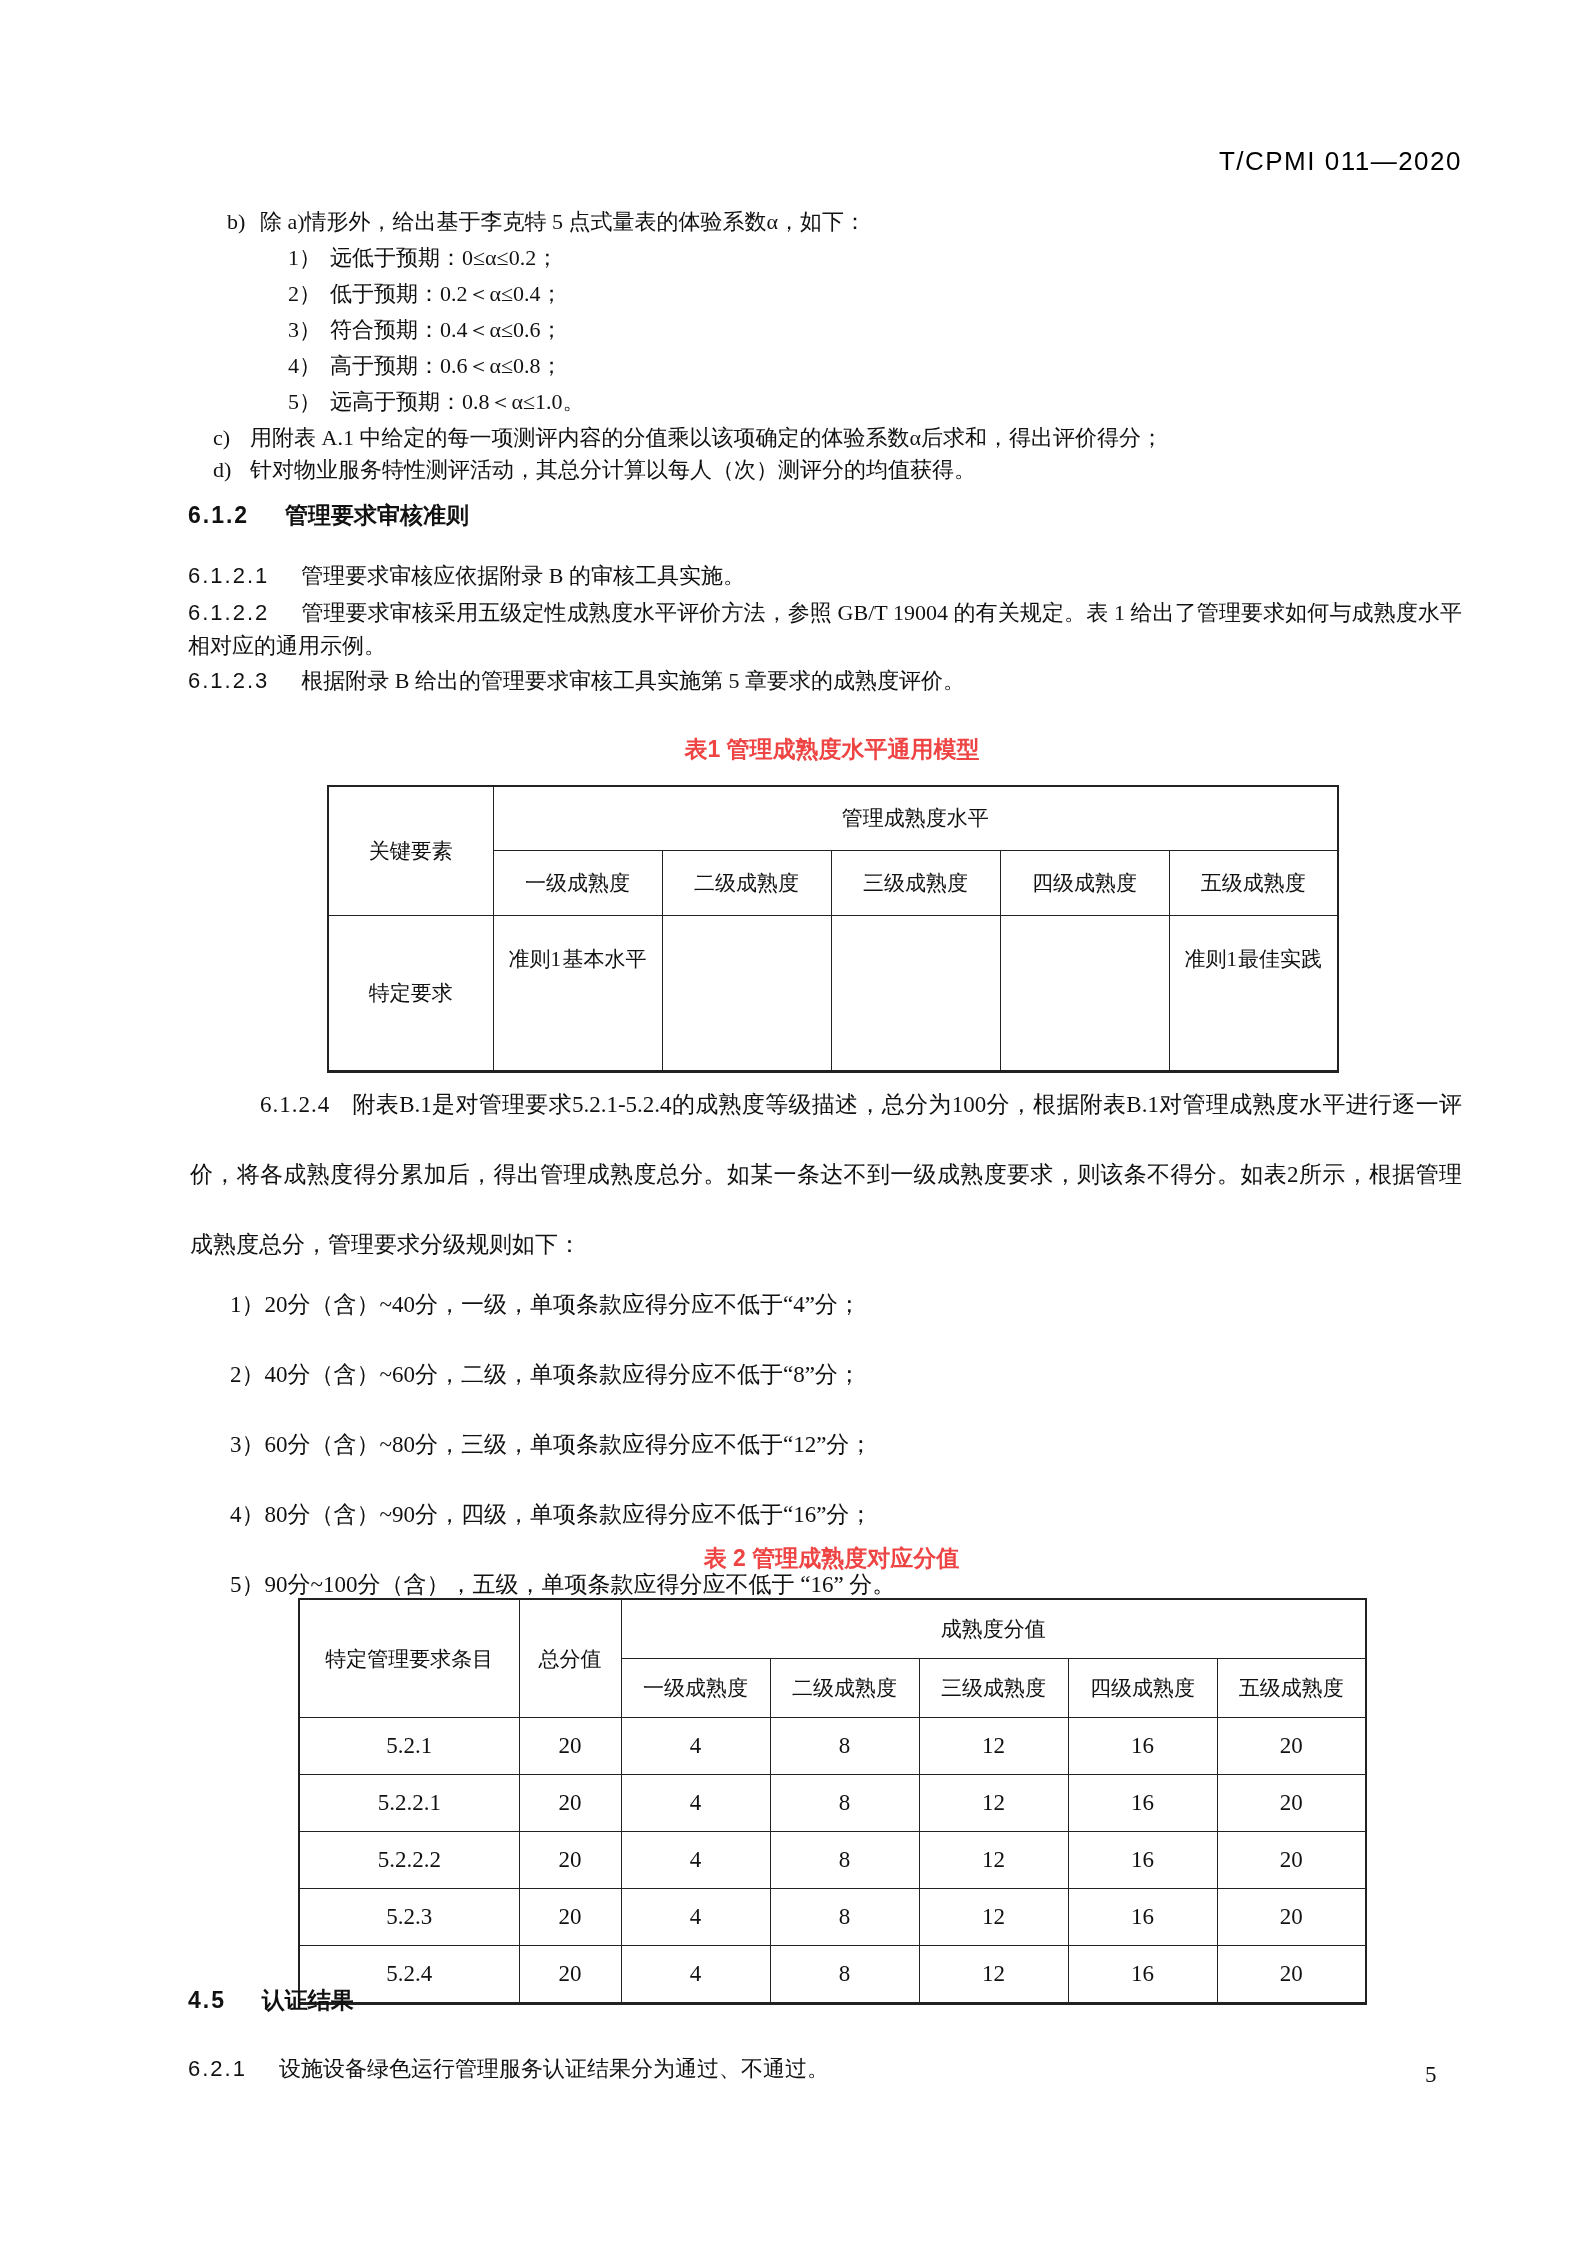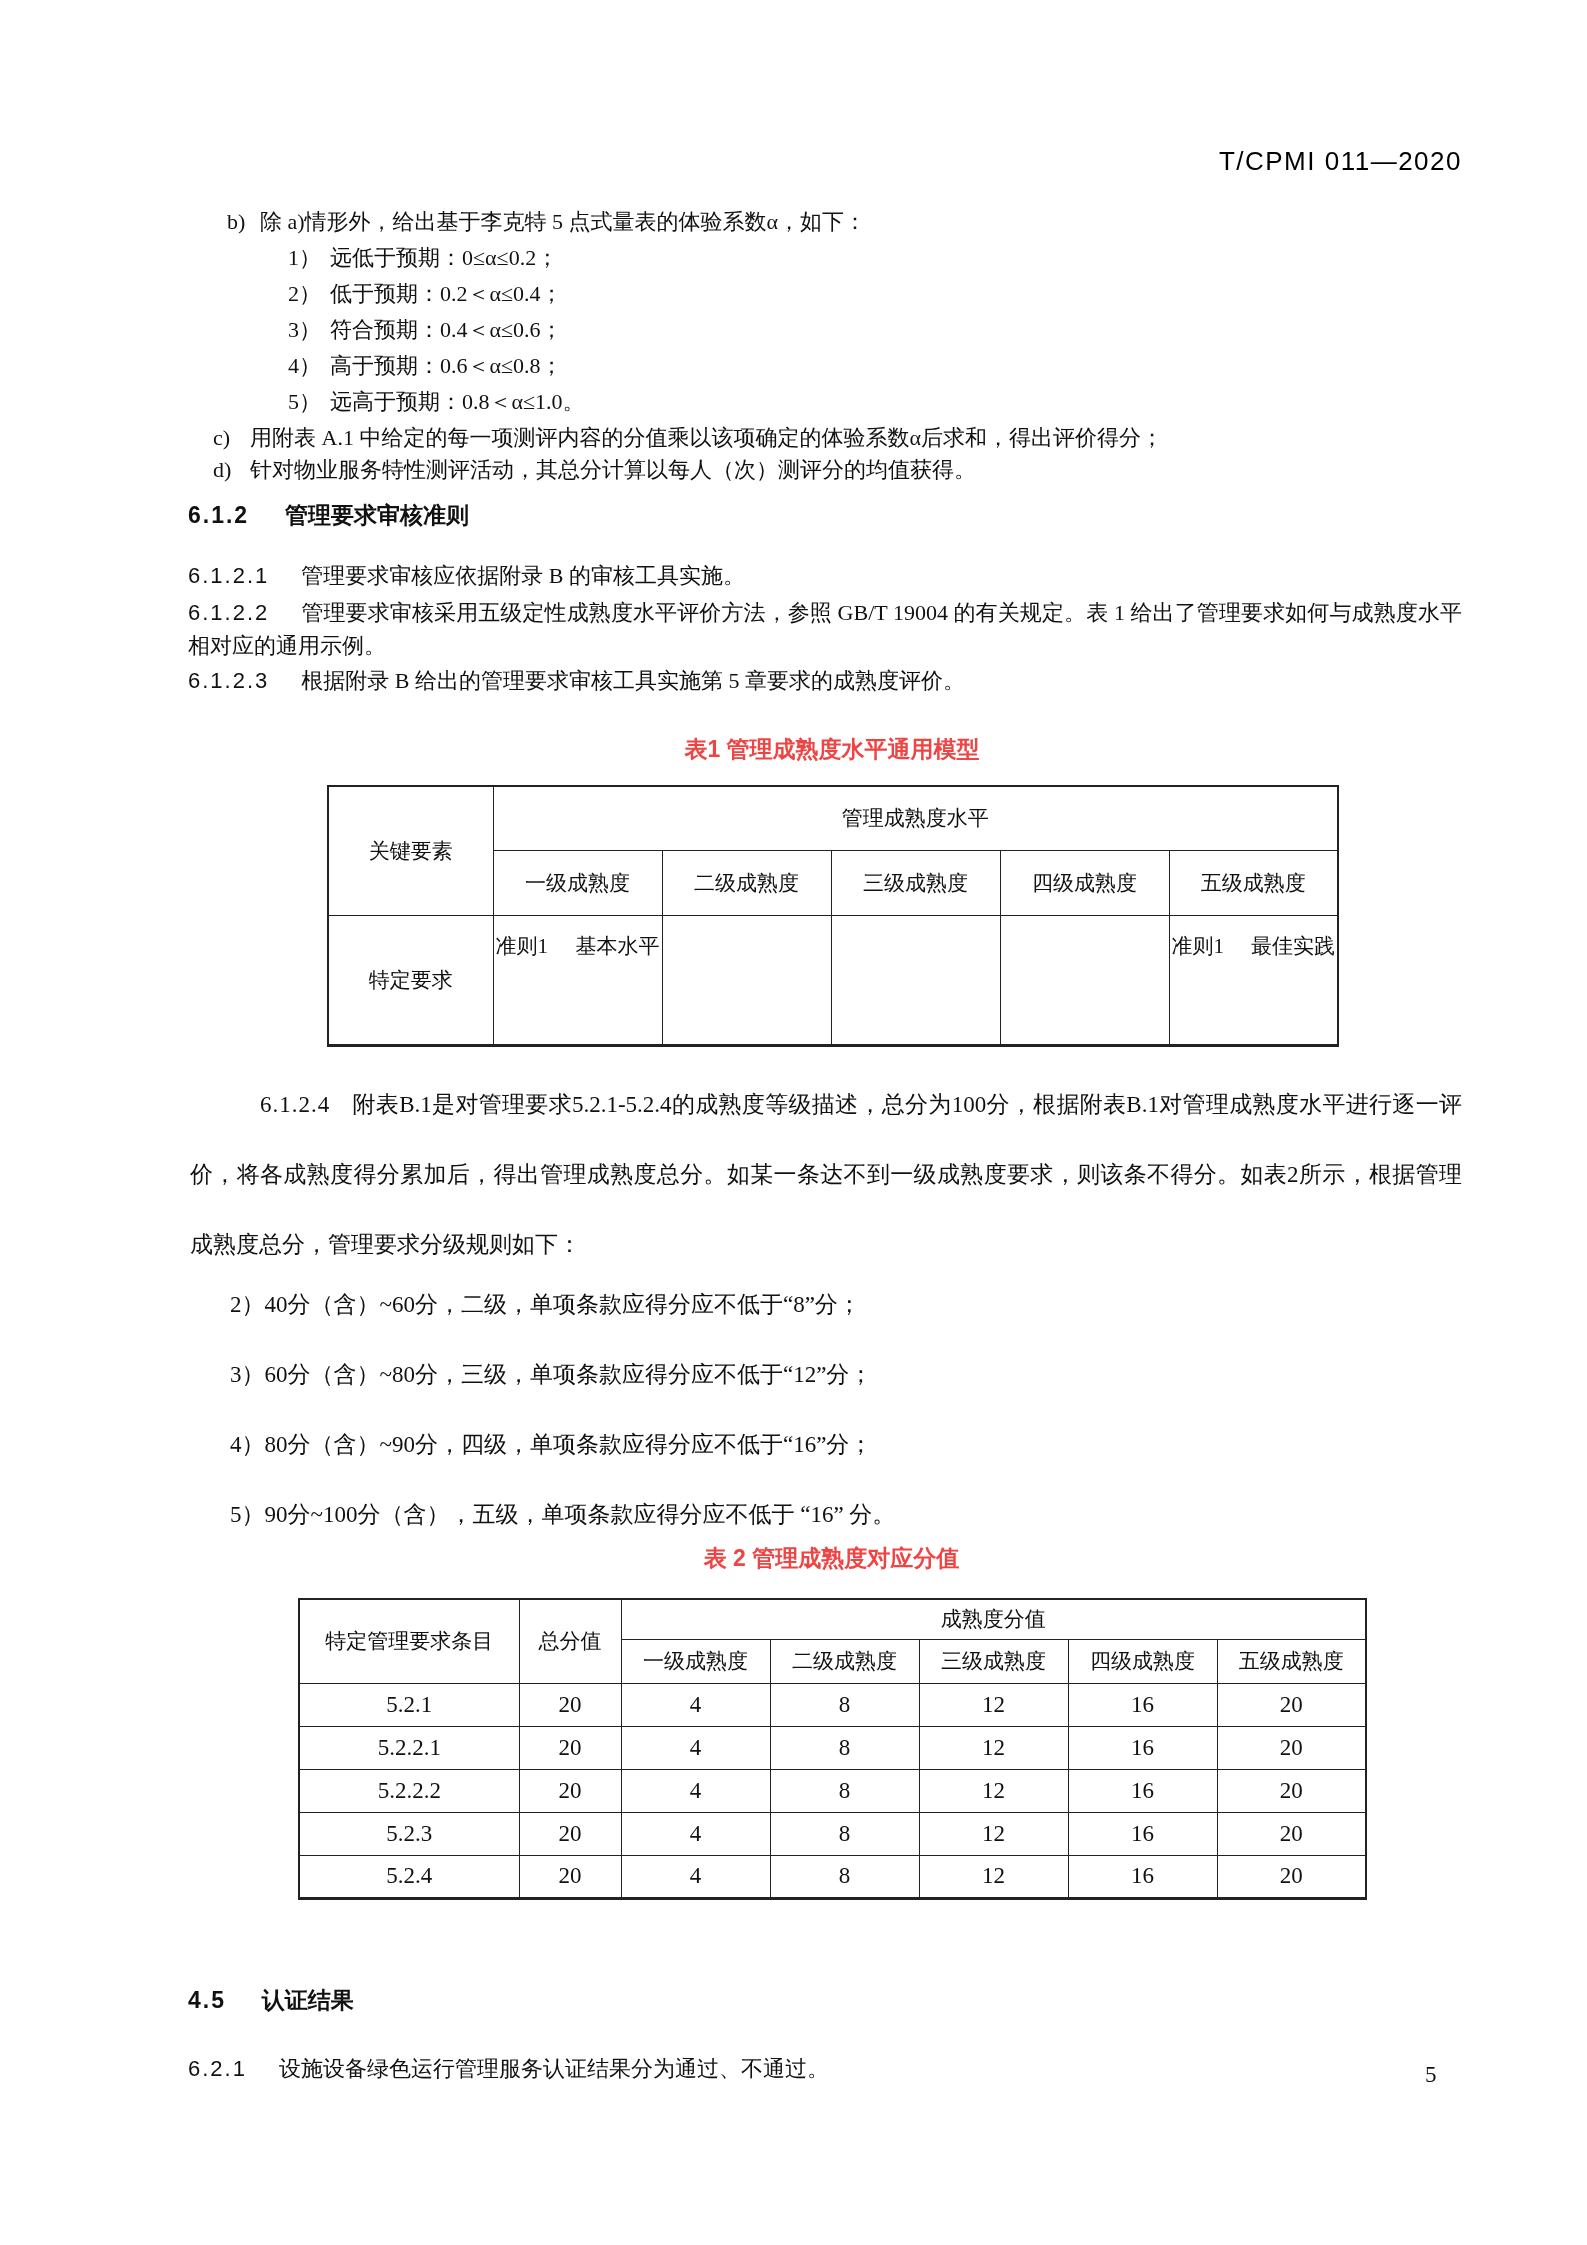--- a/index.html
+++ b/index.html
@@ -44,21 +44,21 @@
   }
   .t1-title{top:734px;left:327px;width:1010px;}
   .t2-title{top:1541px;left:298px;width:1067px;line-height:34px;}
   table.doc{
     border-collapse:collapse;table-layout:fixed;
     font-size:21px;color:#111;
   }
   table.doc td,table.doc th{
     border:1.5px solid #222;
     text-align:center;vertical-align:middle;
-    font-weight:normal;padding:2px;
+    font-weight:normal;padding:15px;
     overflow:hidden;
   }
   table.t1{top:785px;left:327px;width:1010px;border:2.5px solid #222;border-bottom-width:3px;}
   table.t2{top:1598px;left:298px;width:1067px;border:2.5px solid #222;border-bottom-width:3px;}
   .dual{display:flex;flex-direction:row;justify-content:space-between;height:96px;padding:14px 0;}
   .t2 .score{font-size:23px;}
   .c6124{
     top:1070px;left:190px;width:1272px;
     font-size:23px;line-height:70px;text-align:justify;text-indent:70px;
   }
@@ -188,20 +188,21 @@
       </td>
     </tr>
   </tbody>
     </table>
 
   <div class="abs c6124">
     <span class="num">6.1.2.4</span><span>附表B.1是对管理要求5.2.1-5.2.4的成熟度等级描述，总分为100分，根据附表B.1对管理成熟度水平进行逐一评价，将各成熟度得分累加后，得出管理成熟度总分。如某一条达不到一级成熟度要求，则该条不得分。如表2所示，根据管理成熟度总分，管理要求分级规则如下：</span>
   </div>
 
   <div class="abs rules">
+    <div class="rule">1）20分（含）~40分，一级，单项条款应得分应不低于“4”分；</div>
     <div class="rule">2）40分（含）~60分，二级，单项条款应得分应不低于“8”分；</div>
     <div class="rule">3）60分（含）~80分，三级，单项条款应得分应不低于“12”分；</div>
     <div class="rule">4）80分（含）~90分，四级，单项条款应得分应不低于“16”分；</div>
     <div class="rule">5）90分~100分（含），五级，单项条款应得分应不低于 “16” 分。</div>
   </div>
 
   <div class="abs tbl-title t2-title">表 2 管理成熟度对应分值</div>
 
   <table class="abs doc t2">
     <colgroup>

